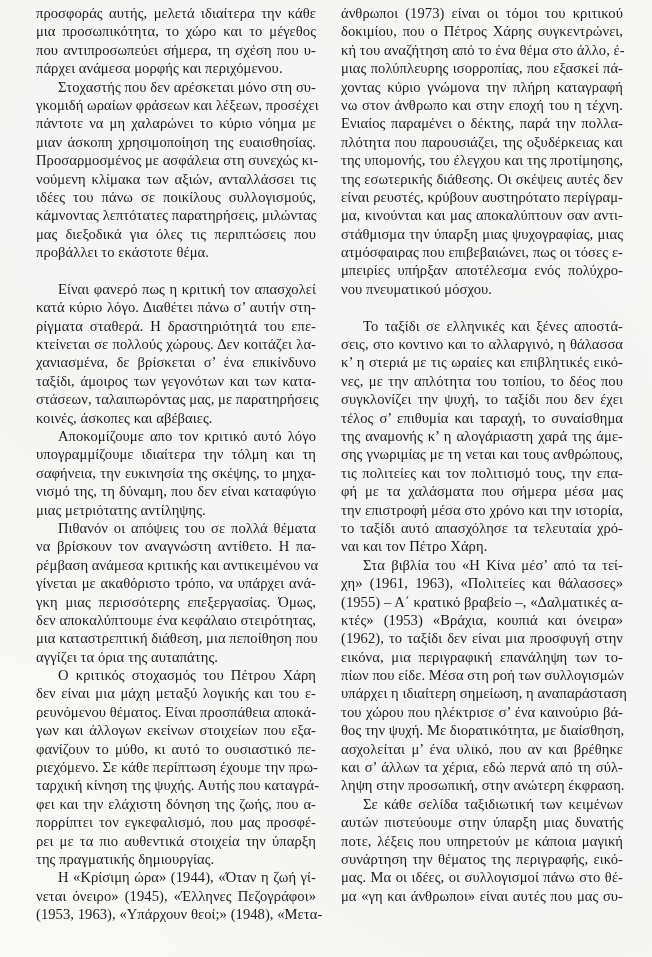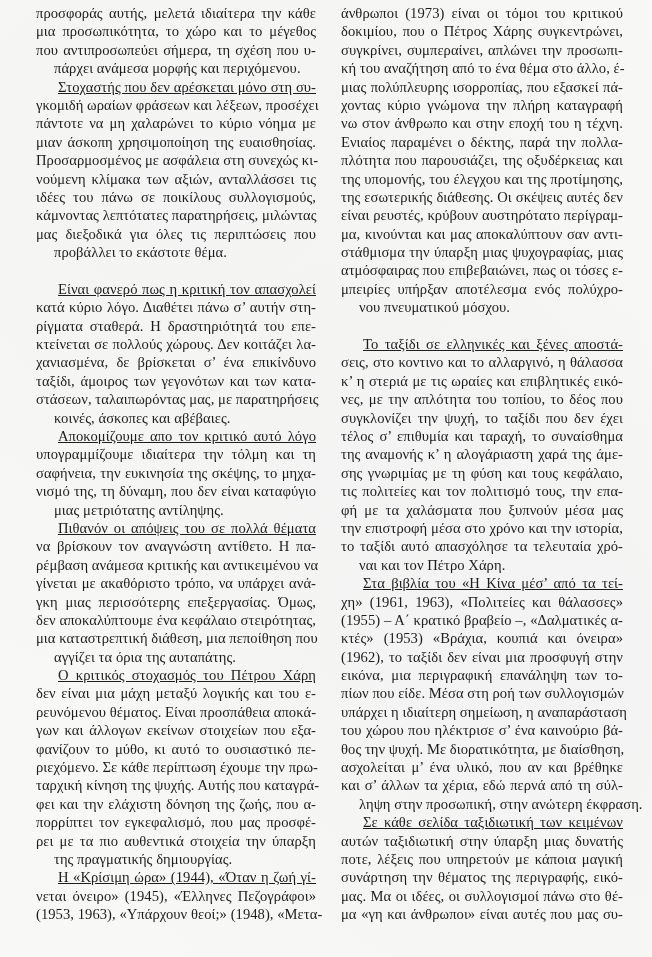--- a/index.html
+++ b/index.html
@@ -24,22 +24,22 @@
   .col-right { left: 341px; width: 282px; }
   .line {
     display: block;
     height: 18.4px; line-height: 18.4px;
     font-size: 14.6px;
     white-space: nowrap;
     text-align: justify;
     text-align-last: justify;
     letter-spacing: 0.05px;
   }
-  .line.last { text-align-last: left; margin-left: 18px; }
-  .line.indent { padding-left: 22px; text-decoration: underline; }
+  .line.last { text-align-last: left; }
+  .line.indent { padding-left: 22px; }
   .gap { display: block; height: 18.4px; }
 </style>
 </head>
 <body>
 
 <div class="page">
   <div class="column col-left" id="col-left">
       <div class="paragraph">
         <span class="line">προσφοράς αυτής, μελετά ιδιαίτερα την κάθε</span>
         <span class="line">μια προσωπικότητα, το χώρο και το μέγεθος</span>
@@ -102,21 +102,20 @@
       <div class="paragraph">
         <span class="line indent">Η «Κρίσιμη ώρα» (1944), «Όταν η ζωή γί-</span>
         <span class="line">νεται όνειρο» (1945), «Έλληνες Πεζογράφοι»</span>
         <span class="line">(1953, 1963), «Υπάρχουν θεοί;» (1948), «Μετα-</span>
       </div>
     </div>
   <div class="column col-right" id="col-right">
       <div class="paragraph">
         <span class="line">άνθρωποι (1973) είναι οι τόμοι του κριτικού</span>
         <span class="line">δοκιμίου, που ο Πέτρος Χάρης συγκεντρώνει,</span>
-        <span class="line">συγκρίνει, συμπεραίνει, απλώνει την προσωπι-</span>
         <span class="line">κή του αναζήτηση από το ένα θέμα στο άλλο, έ-</span>
         <span class="line">μιας πολύπλευρης ισορροπίας, που εξασκεί πά-</span>
         <span class="line">χοντας κύριο γνώμονα την πλήρη καταγραφή</span>
         <span class="line">νω στον άνθρωπο και στην εποχή του η τέχνη.</span>
         <span class="line">Ενιαίος παραμένει ο δέκτης, παρά την πολλα-</span>
         <span class="line">πλότητα που παρουσιάζει, της οξυδέρκειας και</span>
         <span class="line">της υπομονής, του έλεγχου και της προτίμησης,</span>
         <span class="line">της εσωτερικής διάθεσης. Οι σκέψεις αυτές δεν</span>
         <span class="line">είναι ρευστές, κρύβουν αυστηρότατο περίγραμ-</span>
         <span class="line">μα, κινούνται και μας αποκαλύπτουν σαν αντι-</span>
@@ -127,23 +126,23 @@
       </div>
       <span class="gap"></span>
       <div class="paragraph">
         <span class="line indent">Το ταξίδι σε ελληνικές και ξένες αποστά-</span>
         <span class="line">σεις, στο κοντινο και το αλλαργινό, η θάλασσα</span>
         <span class="line">κ’ η στεριά με τις ωραίες και επιβλητικές εικό-</span>
         <span class="line">νες, με την απλότητα του τοπίου, το δέος που</span>
         <span class="line">συγκλονίζει την ψυχή, το ταξίδι που δεν έχει</span>
         <span class="line">τέλος σ’ επιθυμία και ταραχή, το συναίσθημα</span>
         <span class="line">της αναμονής κ’ η αλογάριαστη χαρά της άμε-</span>
-        <span class="line">σης γνωριμίας με τη φύση και τους κεφάλαιο,</span>
+        <span class="line">σης γνωριμίας με τη νεται και τους ανθρώπους,</span>
         <span class="line">τις πολιτείες και τον πολιτισμό τους, την επα-</span>
-        <span class="line">φή με τα χαλάσματα που ξυπνούν μέσα μας</span>
+        <span class="line">φή με τα χαλάσματα που σήμερα μέσα μας</span>
         <span class="line">την επιστροφή μέσα στο χρόνο και την ιστορία,</span>
         <span class="line">το ταξίδι αυτό απασχόλησε τα τελευταία χρό-</span>
         <span class="line last">ναι και τον Πέτρο Χάρη.</span>
       </div>
       <div class="paragraph">
         <span class="line indent">Στα βιβλία του «Η Κίνα μέσ’ από τα τεί-</span>
         <span class="line">χη» (1961, 1963), «Πολιτείες και θάλασσες»</span>
         <span class="line">(1955) – Α΄ κρατικό βραβείο –, «Δαλματικές α-</span>
         <span class="line">κτές» (1953) «Βράχια, κουπιά και όνειρα»</span>
         <span class="line">(1962), το ταξίδι δεν είναι μια προσφυγή στην</span>
@@ -151,20 +150,20 @@
         <span class="line">πίων που είδε. Μέσα στη ροή των συλλογισμών</span>
         <span class="line">υπάρχει η ιδιαίτερη σημείωση, η αναπαράσταση</span>
         <span class="line">του χώρου που ηλέκτρισε σ’ ένα καινούριο βά-</span>
         <span class="line">θος την ψυχή. Με διορατικότητα, με διαίσθηση,</span>
         <span class="line">ασχολείται μ’ ένα υλικό, που αν και βρέθηκε</span>
         <span class="line">και σ’ άλλων τα χέρια, εδώ περνά από τη σύλ-</span>
         <span class="line last">ληψη στην προσωπική, στην ανώτερη έκφραση.</span>
       </div>
       <div class="paragraph">
         <span class="line indent">Σε κάθε σελίδα ταξιδιωτική των κειμένων</span>
-        <span class="line">αυτών ταξιδιωτική στην ύπαρξη μιας δυνατής</span>
+        <span class="line">αυτών πιστεύουμε στην ύπαρξη μιας δυνατής</span>
         <span class="line">ποτε, λέξεις που υπηρετούν με κάποια μαγική</span>
         <span class="line">συνάρτηση την θέματος της περιγραφής, εικό-</span>
         <span class="line">μας. Μα οι ιδέες, οι συλλογισμοί πάνω στο θέ-</span>
         <span class="line">μα «γη και άνθρωποι» είναι αυτές που μας συ-</span>
       </div>
     </div>
 </div>
 
 </body></html>

